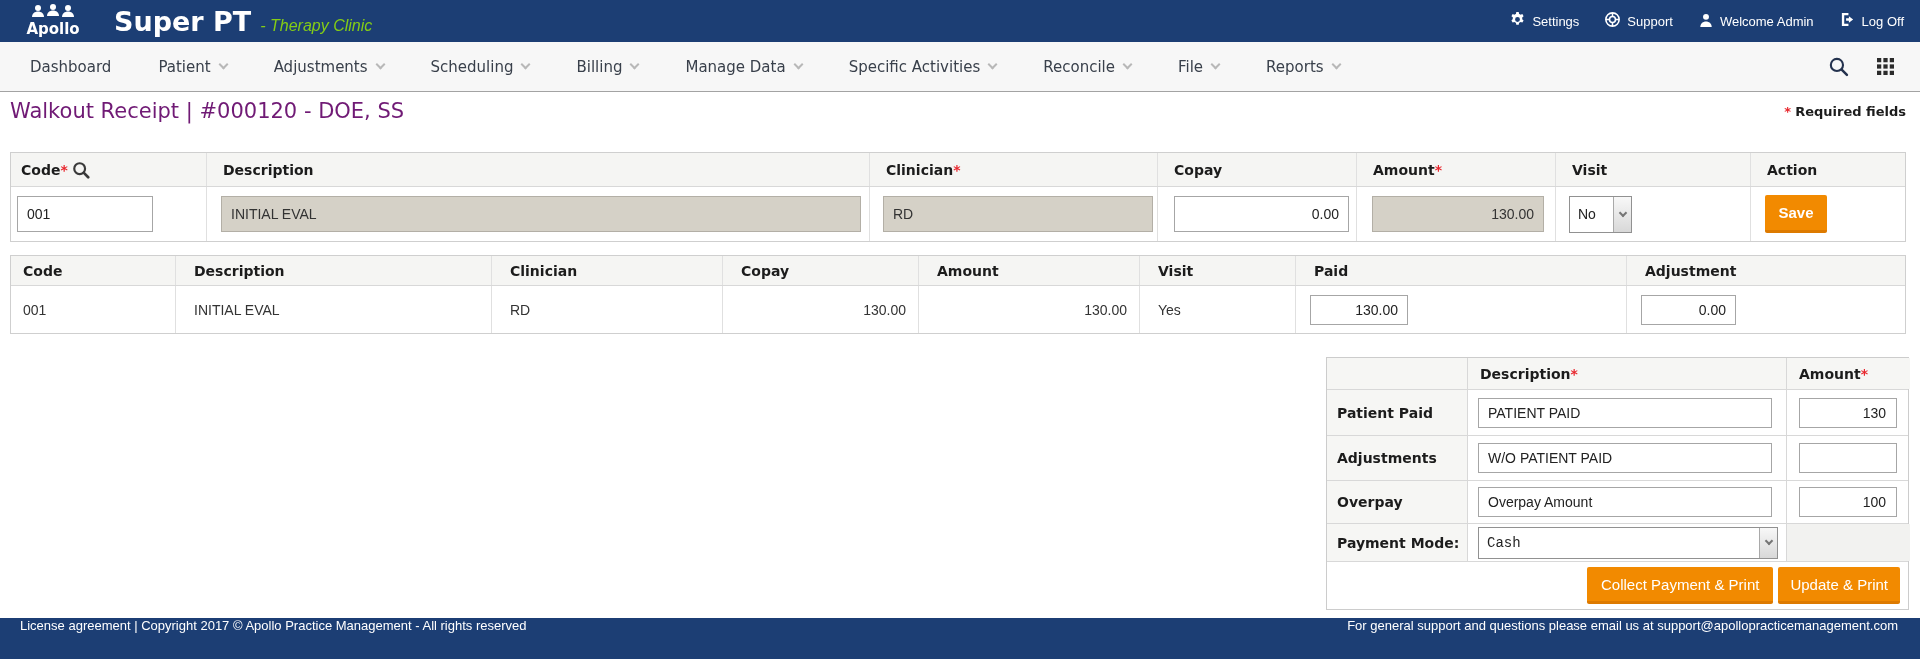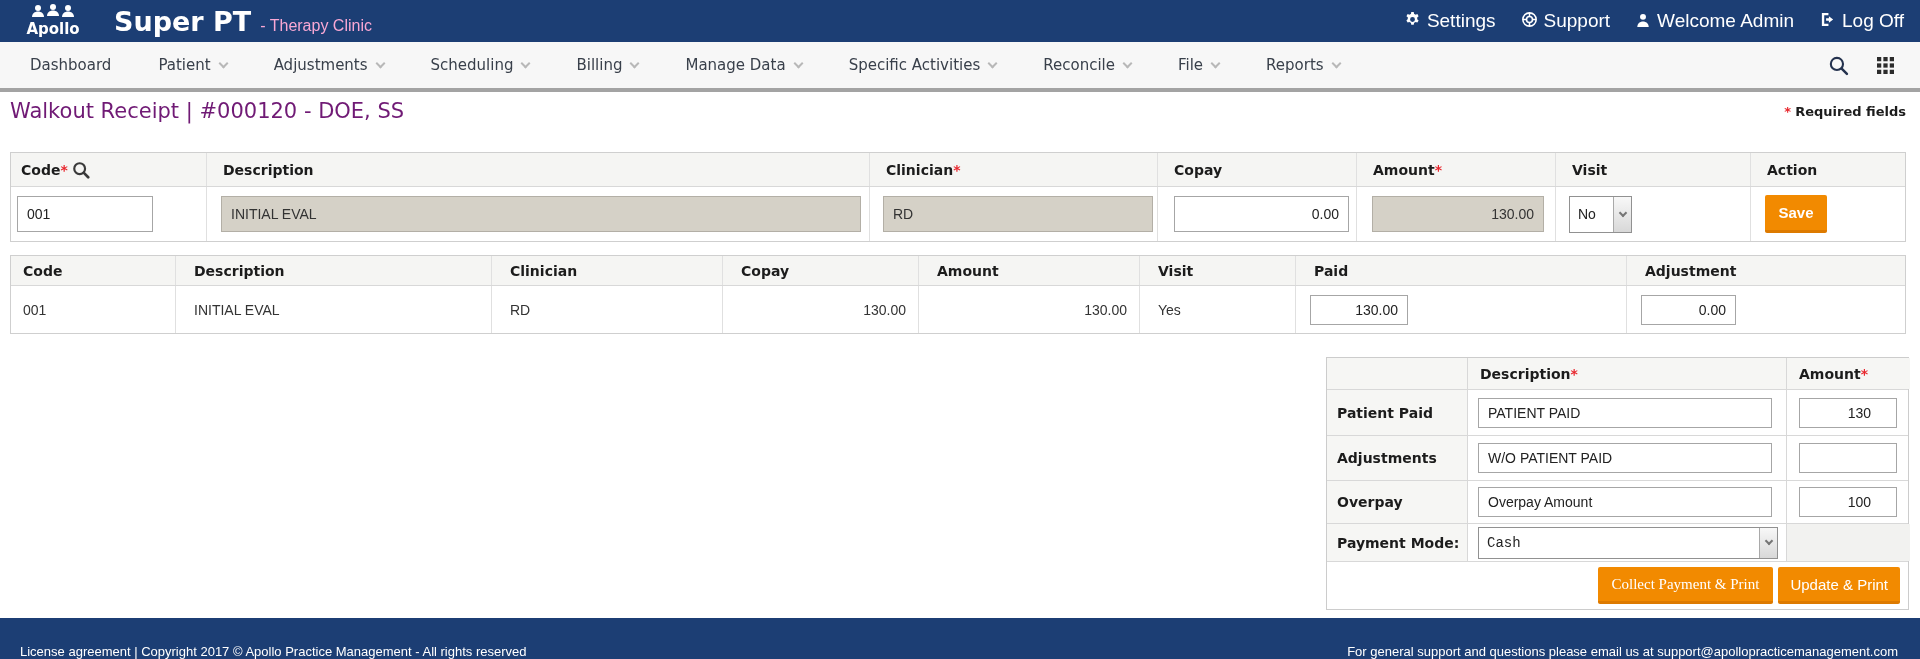--- a/index.html
+++ b/index.html
@@ -4,26 +4,26 @@
 <style>
   * { margin:0; padding:0; box-sizing:border-box; }
   html,body { width:1920px; height:659px; }
   body { position:relative; background:#fff; font-family:"Liberation Sans",sans-serif; overflow:hidden; }
 
   
   .topbar { position:absolute; left:0; top:0; width:1920px; height:42px; background:#1c3e74; display:flex; align-items:center; }
   .brand { display:flex; margin-left:18px; }
   .brand-text { margin-left:26px; display:flex; align-items:baseline; gap:9px; }
   .app-name { color:#fff; font-family:"DejaVu Sans",sans-serif; font-size:27px; font-weight:bold; }
-  .app-sub { color:#f9a8d4; font-size:16px; }
+  .app-sub { color:#84cc16; font-size:16px;font-style:italic; }
   .topmenu { margin-left:auto; margin-right:16px; display:flex; align-items:center; gap:26px; }
-  .topmenu-item { display:flex; align-items:center; gap:7px; color:#fff; font-size:19px; cursor:pointer; }
-
-  
-  .navbar { position:absolute; left:0; top:42px; width:1920px; height:50px; background:#f7f7f7; border-bottom:4px solid #a3a3a3; display:flex; align-items:center; }
+  .topmenu-item { display:flex; align-items:center; gap:7px; color:#fff; font-size:13px; cursor:pointer; }
+
+  
+  .navbar { position:absolute; left:0; top:42px; width:1920px; height:50px; background:#f7f7f7; border-bottom:1px solid #a3a3a3; display:flex; align-items:center; }
   .nav-items { display:flex; align-items:center; gap:47px; padding-left:30px; }
   .nav-item { display:flex; align-items:center; font-size:15px; color:#39404b; font-family:"DejaVu Sans",sans-serif; cursor:pointer; white-space:nowrap; }
   .nav-chev { width:7px; height:7px; border-right:2px solid #b8b8b8; border-bottom:2px solid #b8b8b8; transform:rotate(45deg); margin-left:9px; margin-top:-4px; }
   .nav-right { margin-left:auto; display:flex; align-items:center; gap:28px; padding-right:26px; }
   .nav-right .nicon { cursor:pointer; display:flex; }
 
   
   .page-title { position:absolute; left:10px; top:99px; font-family:"DejaVu Sans",sans-serif; font-size:21px; color:#701a75; }
   .req-note { position:absolute; right:14px; top:104px; font-family:"DejaVu Sans",sans-serif; font-size:13px; font-weight:bold; color:#1c1c1c; }
   .red { color:#e8262d; }
@@ -64,25 +64,25 @@
   .p-row { display:grid; grid-template-columns:141px 319px 123px; border-bottom:1px solid #d8d8d8; }
   .p-row:last-child { border-bottom:none; }
   .p-cell { border-right:1px solid #d8d8d8; display:flex; align-items:center; }
   .p-cell:last-child { border-right:none; }
   .p-label { background:#f6f6f4; font-family:"DejaVu Sans",sans-serif; font-weight:bold; font-size:14px; color:#1c1c1c; padding-left:10px; }
   .p-hdr-cell { background:#f6f6f4; font-family:"DejaVu Sans",sans-serif; font-weight:bold; font-size:14px; color:#1c1c1c; padding-left:12px; }
   .p-hdr { height:32px; }
   .p-r1 { height:46px; } .p-r2 { height:45px; } .p-r3 { height:43px; } .p-r4 { height:38px; }
   .p-btn-row { height:47px; display:flex; align-items:center; justify-content:flex-end; gap:5px; padding-right:8px; }
   .desc-input { margin-left:10px; width:294px; }
-  .amt-input { margin-left:12px; width:98px; text-align:right; padding-right:25px; }
+  .amt-input { margin-left:12px; width:98px; text-align:right; padding-right:10px; }
   .muted-cell { background:#f2f2f0; }
 
   
-  .footer { position:absolute; left:0; top:618px; width:1920px; height:41px; background:#1c3e74; display:flex; align-items:flex-end; justify-content:space-between; padding:0 22px 0 20px; }
+  .footer { position:absolute; left:0; top:618px; width:1920px; height:41px; background:#1c3e74; display:flex; align-items:flex-start; justify-content:space-between; padding:0 22px 0 20px; }
   .footer span { color:#fff; font-size:13px; }
 </style>
 </head>
 <body>
 
 <div class="topbar">
   <div class="brand">
     <svg width="70" height="36" viewBox="0 0 70 36">
       <g fill="#fff">
         <circle cx="20" cy="5" r="3"></circle>
@@ -374,21 +374,21 @@
       <div class="fselect" style="margin-left:10px;width:300px;height:32px;font-family:Liberation Mono, monospace;">
         <span class="val">Cash</span>
         <span class="btn">
             <i class="chev"></i>
           </span>
       </div>
     </div>
     <div class="p-cell muted-cell"></div>
   </div>
   <div class="p-btn-row">
-    <button class="btn-orange" style="height:37px;padding:0 14px;font-family:Liberation Serif, serif;">Collect Payment &amp; Print</button>
+    <button class="btn-orange" style="height:37px;padding:0 14px;">Collect Payment &amp; Print</button>
     <button class="btn-orange" style="height:37px;padding:0 12px;">Update &amp; Print</button>
   </div>
 </div>
 
 <div class="footer">
   <span>License agreement | Copyright 2017 © Apollo Practice Management - All rights reserved</span>
   <span>For general support and questions please email us at support@apollopracticemanagement.com</span>
 </div>
 
 </body></html>

